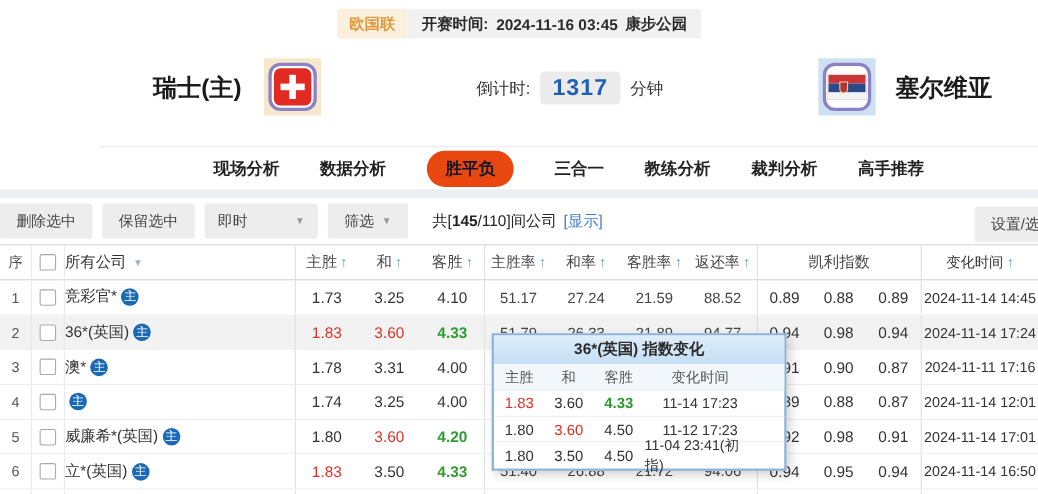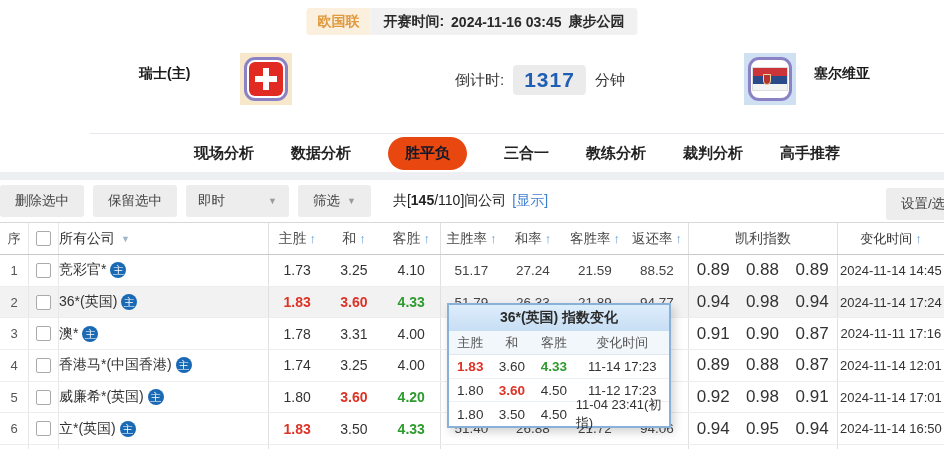--- a/index.html
+++ b/index.html
@@ -12,36 +12,36 @@
   .topbar { position:absolute; top:8px; left:50%; transform:translateX(-50%); display:flex; height:27px; }
   .league {
     background:#fbf0de; color:var(--league_orange); font-size:14px; font-weight:bold;
     display:flex; align-items:center; padding:0 11px; border-radius:3px 0 0 3px;
   }
   .kick {
     background:#f1f1f1; color:#2a2a2a; font-size:14px; font-weight:bold;
     display:flex; align-items:center; gap:7px; padding:0 13px; border-radius:0 3px 3px 0; white-space:nowrap;
   }
   
-  .team-name { position:absolute; font-size:14px; font-weight:bold; color:#1a1a1a; white-space:nowrap; }
+  .team-name { position:absolute; font-size:22px; font-weight:bold; color:#1a1a1a; white-space:nowrap; }
   .home-name { left:139px; top:65px; }
   .away-name { left:814px; top:65px; }
   .flagbox { position:absolute; top:53px; width:52px; height:52px; display:flex; align-items:center; justify-content:center; }
   .flagbox.home { left:240px; background:#f7e7cb; }
   .flagbox.away { left:744px; background:#cfe0f3; }
   .flag-frame { width:44px; height:44px; border:3px solid #8b82c5; border-radius:11px; background:#fff; display:flex; align-items:center; justify-content:center; }
   .flag-swiss { position:relative; width:34px; height:34px; background:#e02a22; border-radius:6px; }
   .flag-swiss .cv { position:absolute; left:14px; top:6px; width:6px; height:22px; background:#fff; }
   .flag-swiss .ch { position:absolute; left:6px; top:14px; width:22px; height:6px; background:#fff; }
   .flag-serbia { position:relative; width:36px; height:24px; overflow:hidden; border:1px solid #ddd; }
   .flag-serbia .s1 { height:8px; background:#cb3438; }
   .flag-serbia .s2 { height:8px; background:#2a4a8a; }
   .flag-serbia .s3 { height:8px; background:#f3f3f3; }
   .flag-serbia .crest { position:absolute; left:10px; top:6px; width:8px; height:11px; background:#b5342f; border:1px solid #e8d9a0; border-radius:0 0 4px 4px; }
-  .countdown { position:absolute; left:455px; top:64px; height:32px; display:flex; align-items:center; gap:9px; }
+  .countdown { position:absolute; left:433px; top:64px; height:32px; display:flex; align-items:center; gap:9px; }
   .cd-label, .cd-unit { font-size:15px; color:#333; }
   .cd-value { background:#ebebeb; border-radius:4px; padding:3px 11px; font-size:21px; font-weight:bold; color:var(--value_blue); letter-spacing:1px; }
   
   .tabs {
     position:absolute; top:133px; left:90px; right:0; height:39px; border-top:1px solid #e5e9ef;
     display:flex; align-items:center; justify-content:center; gap:37px;
   }
   .tab { font-size:15px; font-weight:bold; color:#222; cursor:pointer; white-space:nowrap; }
   .tab.active { background:var(--accent); color:#0f172a; padding:7px 17px; border-radius:17px; }
   .strip { position:absolute; top:172px; left:0; width:944px; height:8px; background:#edeff3; }
@@ -66,37 +66,37 @@
   }
   .trow { height:31.7px; display:flex; align-items:center; border-bottom:1px solid #ededed; font-size:14px; background:#fff; }
   .trow.hl { background:#f2f2f2; }
   .trow.partial { height:5px; border-bottom:none; }
   .c { display:flex; align-items:center; justify-content:center; height:100%; }
   .num { width:28px; color:#555; font-size:13px; }
   .check { width:30px; border-left:1px solid #e8e8e8; }
   .company { width:210px; border-left:1px solid #e8e8e8; justify-content:flex-start; color:#333; cursor:pointer; }
   .odd { width:57.3px; cursor:pointer; }
   .rate { width:62px; font-size:13.5px; color:#444; }
-  .kelly { width:49.7px; font-size:17px; color:#333; }
+  .kelly { width:49.7px; font-size:14px; color:#333; }
   .time { width:107px; font-size:13px; color:#333; }
   .bl { border-left:1px solid #e0e0e0; }
-  .red { color:var(--odds_red); font-weight:bold; }
+  .red { color:var(--odds_red); font-weight:normal; }
   .green { color:var(--odds_green); font-weight:bold; }
   .cb { width:15px; height:15px; border:1px solid #aaa; border-radius:2px; background:#fff; display:inline-block; cursor:pointer; }
   .badge {
     width:16px; height:16px; border-radius:50%; background:var(--badge_blue); color:#fff; font-size:11px;
     line-height:16px; text-align:center; margin-left:4px; display:inline-block; flex:none; font-weight:normal;
   }
   .arrow { color:#5f9bd8; font-weight:bold; margin-left:3px; font-size:13px; }
   .th-drop { color:#9fb6c9; font-size:9px; margin-left:6px; }
   .thead .company, .thead .odd, .thead .rate, .thead .time { cursor:pointer; }
   .kellyhead { width:149px; border-left:1px solid #e0e0e0; }
   
   .popup {
-    position:absolute; left:447px; top:303px; width:224px; background:#fff;
+    position:absolute; left:447px; top:303px; width:268px; background:#fff;
     border:2px solid var(--popup_border); box-shadow:3px 4px 9px rgba(0,0,0,.18); z-index:5;
   }
   .ptitle {
     height:26px; background:linear-gradient(#ddedfb,#c7def4); display:flex; align-items:center; justify-content:center;
     font-weight:bold; font-size:14px; color:#2b2b2b;
   }
   .phead { height:24px; display:flex; align-items:center; background:#f2f7fc; color:#555; font-size:13px; border-bottom:1px solid #dfe8f1; }
   .prow { height:23.7px; display:flex; align-items:center; font-size:13.5px; color:#333; border-bottom:1px solid #eaeff4; }
   .prow:last-child { border-bottom:none; }
   .pc { display:flex; align-items:center; justify-content:center; height:100%; }
@@ -277,21 +277,20 @@
           <div class="c kelly">0.90</div>
           <div class="c kelly">0.87</div>
           <div class="c time bl">2024-11-11 17:16</div>
         </div>
         <div class="trow">
           <div class="c num">4</div>
           <div class="c check">
             <span class="cb"></span>
           </div>
           <div class="c company">
-            <span>香港马*(中国香港)</span>
             <span class="badge">主</span>
           </div>
           <div class="c odd bl">1.74</div>
           <div class="c odd">3.25</div>
           <div class="c odd">4.00</div>
           <div class="c rate bl"></div>
           <div class="c rate"></div>
           <div class="c rate"></div>
           <div class="c rate"></div>
           <div class="c kelly bl">0.89</div>

